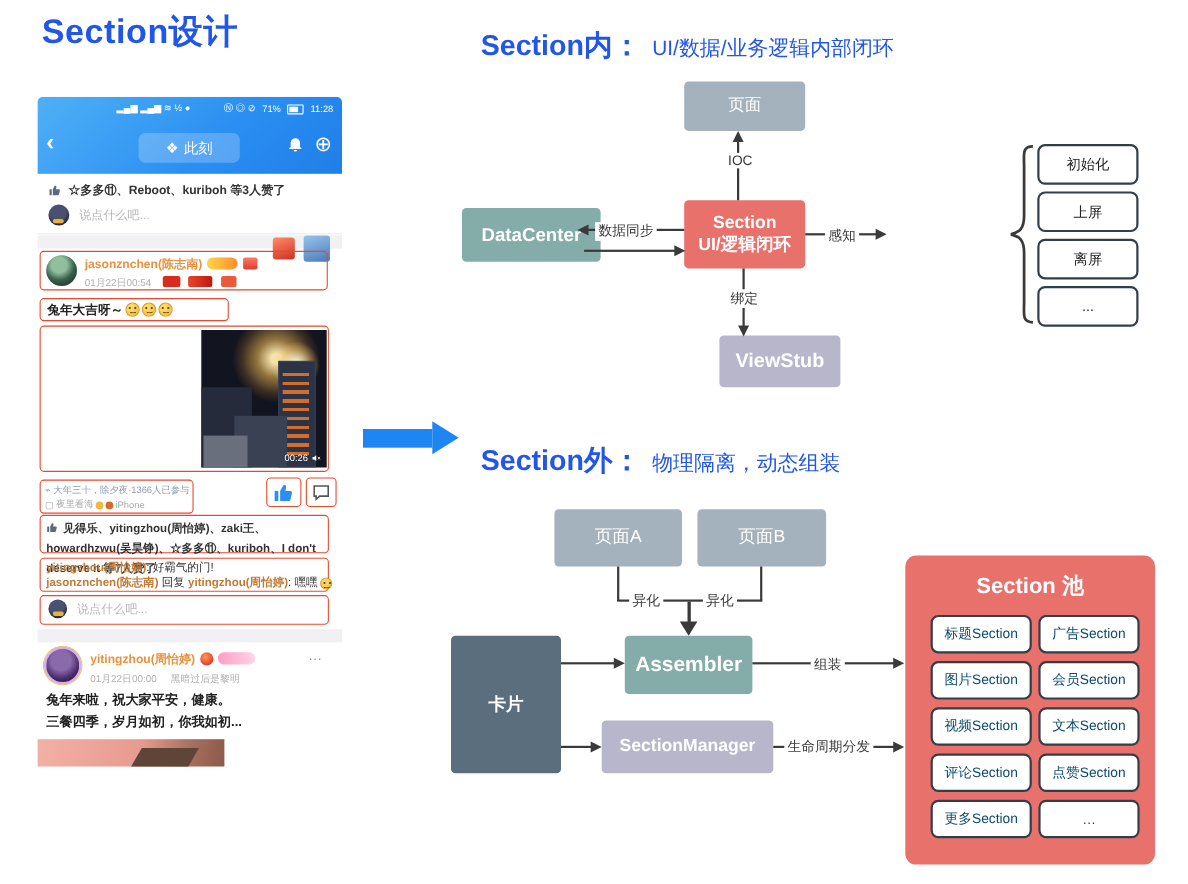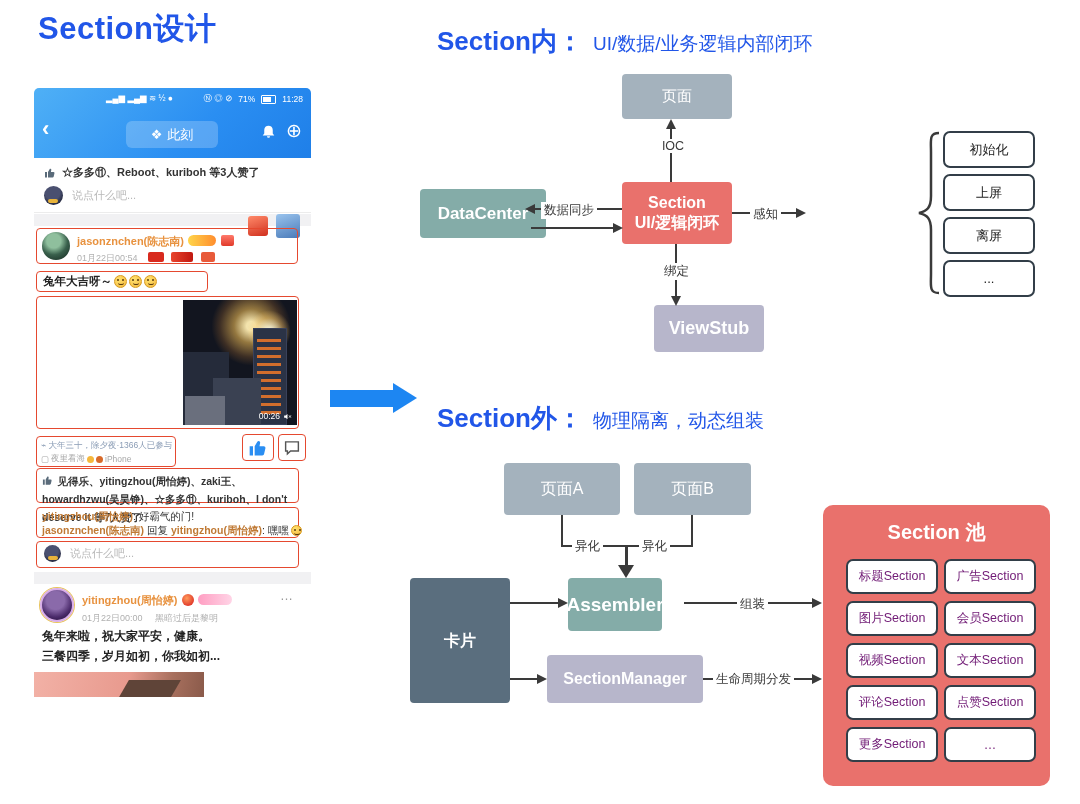--- a/index.html
+++ b/index.html
@@ -22,21 +22,21 @@
   .hl{position:absolute;height:2px;background:#3a3a3a;}
   .vl{position:absolute;width:2px;background:#3a3a3a;}
   .ah{position:absolute;width:0;height:0;}
   .ah-r{border-top:5px solid transparent;border-bottom:5px solid transparent;border-left:10px solid #3a3a3a;}
   .ah-l{border-top:5px solid transparent;border-bottom:5px solid transparent;border-right:10px solid #3a3a3a;}
   .ah-u{border-left:5px solid transparent;border-right:5px solid transparent;border-bottom:10px solid #3a3a3a;}
   .ah-d{border-left:5px solid transparent;border-right:5px solid transparent;border-top:10px solid #3a3a3a;}
   .ah-dbig{border-left:8px solid transparent;border-right:8px solid transparent;border-top:13px solid #3a3a3a;}
   .lbl{position:absolute;background:#fff;color:#3a3a3a;font-size:12.5px;padding:0 3px;text-align:center;white-space:nowrap;}
   .stagebox{position:absolute;width:88px;height:33px;background:#fff;border:2px solid #323E48;border-radius:7px;display:flex;align-items:center;justify-content:center;font-size:13px;color:#222;}
-  .poolitem{position:absolute;width:88px;height:31px;background:#fff;border:2px solid #323E48;border-radius:7px;display:flex;align-items:center;justify-content:center;font-size:12.5px;color:#701a75;}
+  .poolitem{position:absolute;width:88px;height:31px;background:#fff;border:2px solid #323E48;border-radius:7px;display:flex;align-items:center;justify-content:center;font-size:12.5px;color:#0c4a6e;}
   
   .bigarrow-rect{position:absolute;left:330px;top:390px;width:63px;height:17px;background:#1d86f2;}
   .bigarrow-tri{position:absolute;left:393px;top:383px;width:0;height:0;border-top:15px solid transparent;border-bottom:15px solid transparent;border-left:24px solid #1d86f2;}
   
   #phone{position:absolute;left:34px;top:88px;width:277px;height:609px;background:#fff;overflow:hidden;border-radius:5px 5px 0 0;}
   .bluehead{position:absolute;left:0;top:0;width:277px;height:70px;background:linear-gradient(135deg,#4fb0f6 0%,#2a8ef2 60%,#1f7fe8 100%);}
   .statusrow{position:absolute;left:0;top:5px;width:277px;display:flex;justify-content:flex-end;gap:6px;padding:0 8px;box-sizing:border-box;color:#fff;font-size:8.5px;align-items:center;}
   .statusleft{position:absolute;left:72px;top:5px;color:#fff;font-size:8.5px;}
   .batt{display:inline-block;width:13px;height:7px;border:1px solid #fff;border-radius:1px;position:relative;vertical-align:middle;}
   .batt::after{content:"";position:absolute;left:1px;top:1px;bottom:1px;width:8px;background:#fff;}
@@ -313,21 +313,21 @@
 
   <div class="vl" style="left:561px;top:515px;height:31px;"></div>
   <div class="vl" style="left:691px;top:515px;height:31px;"></div>
   <div class="hl" style="left:561px;top:545px;width:132px;"></div>
   <div class="lbl" style="left:572px;top:538px;">异化</div>
   <div class="lbl" style="left:639px;top:538px;">异化</div>
   <div class="vl" style="left:625px;top:547px;height:19px;width:3px;"></div>
   <div class="ah ah-dbig" style="left:618px;top:565px;"></div>
 
   <div class="node n-slate" style="left:410px;top:578px;width:100px;height:125px;font-size:16px;font-weight:bold;">卡片</div>
-  <div class="node n-teal" style="left:568px;top:578px;width:94px;height:53px;font-size:19px;font-weight:bold;">Assembler</div>
+  <div class="node n-teal" style="left:568px;top:578px;width:116px;height:53px;font-size:19px;font-weight:bold;">Assembler</div>
   <div class="node n-lav" style="left:547px;top:655px;width:156px;height:48px;font-size:16px;font-weight:bold;">SectionManager</div>
 
   <div class="hl" style="left:510px;top:602px;width:49px;"></div>
   <div class="ah ah-r" style="left:558px;top:598px;"></div>
   <div class="hl" style="left:510px;top:678px;width:28px;"></div>
   <div class="ah ah-r" style="left:537px;top:674px;"></div>
 
   <div class="hl" style="left:684px;top:602px;width:129px;"></div>
   <div class="ah ah-r" style="left:812px;top:598px;"></div>
   <div class="lbl" style="left:737px;top:596px;">组装</div>

